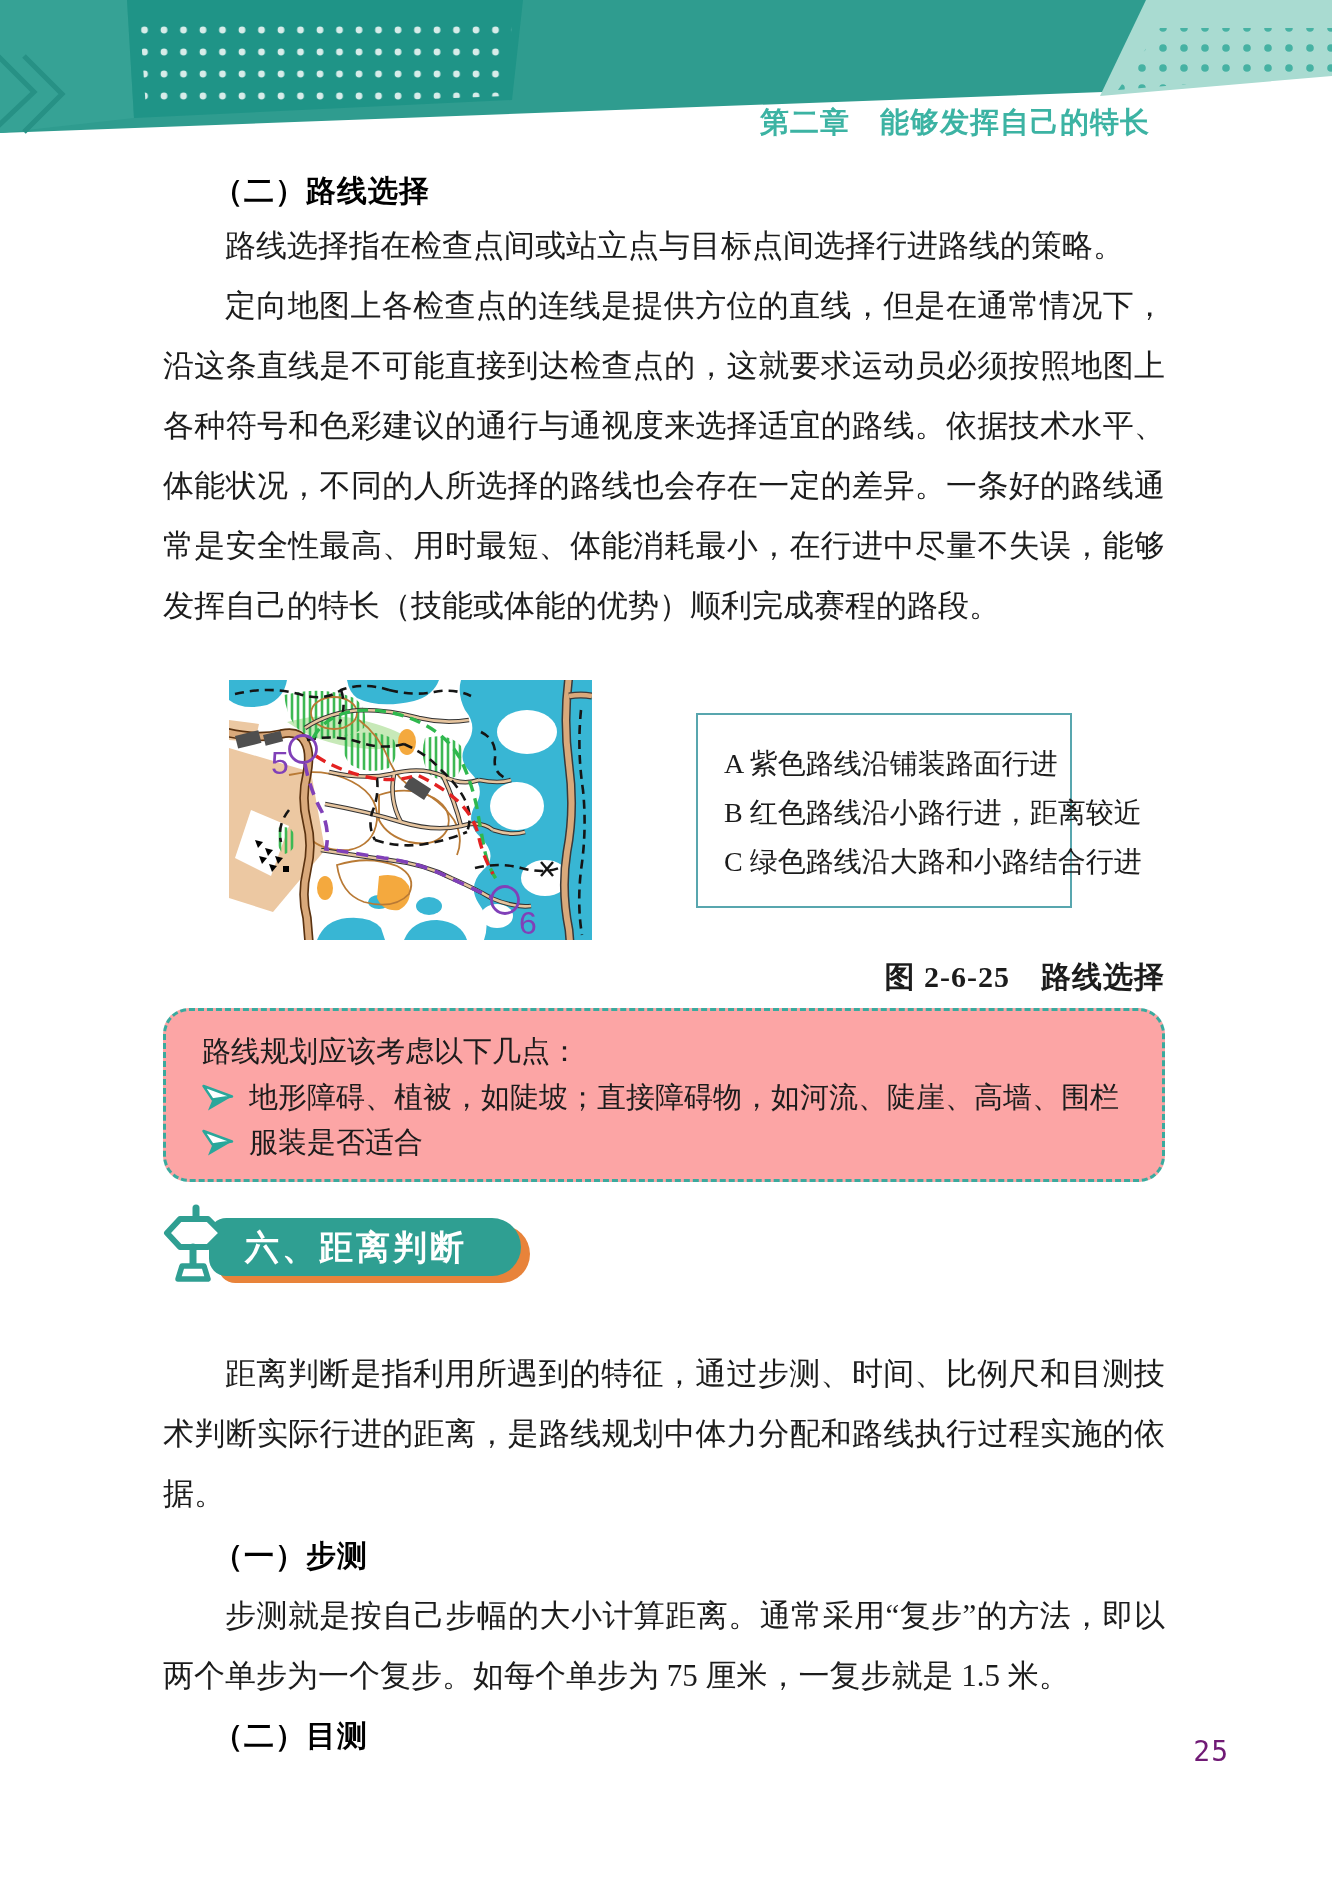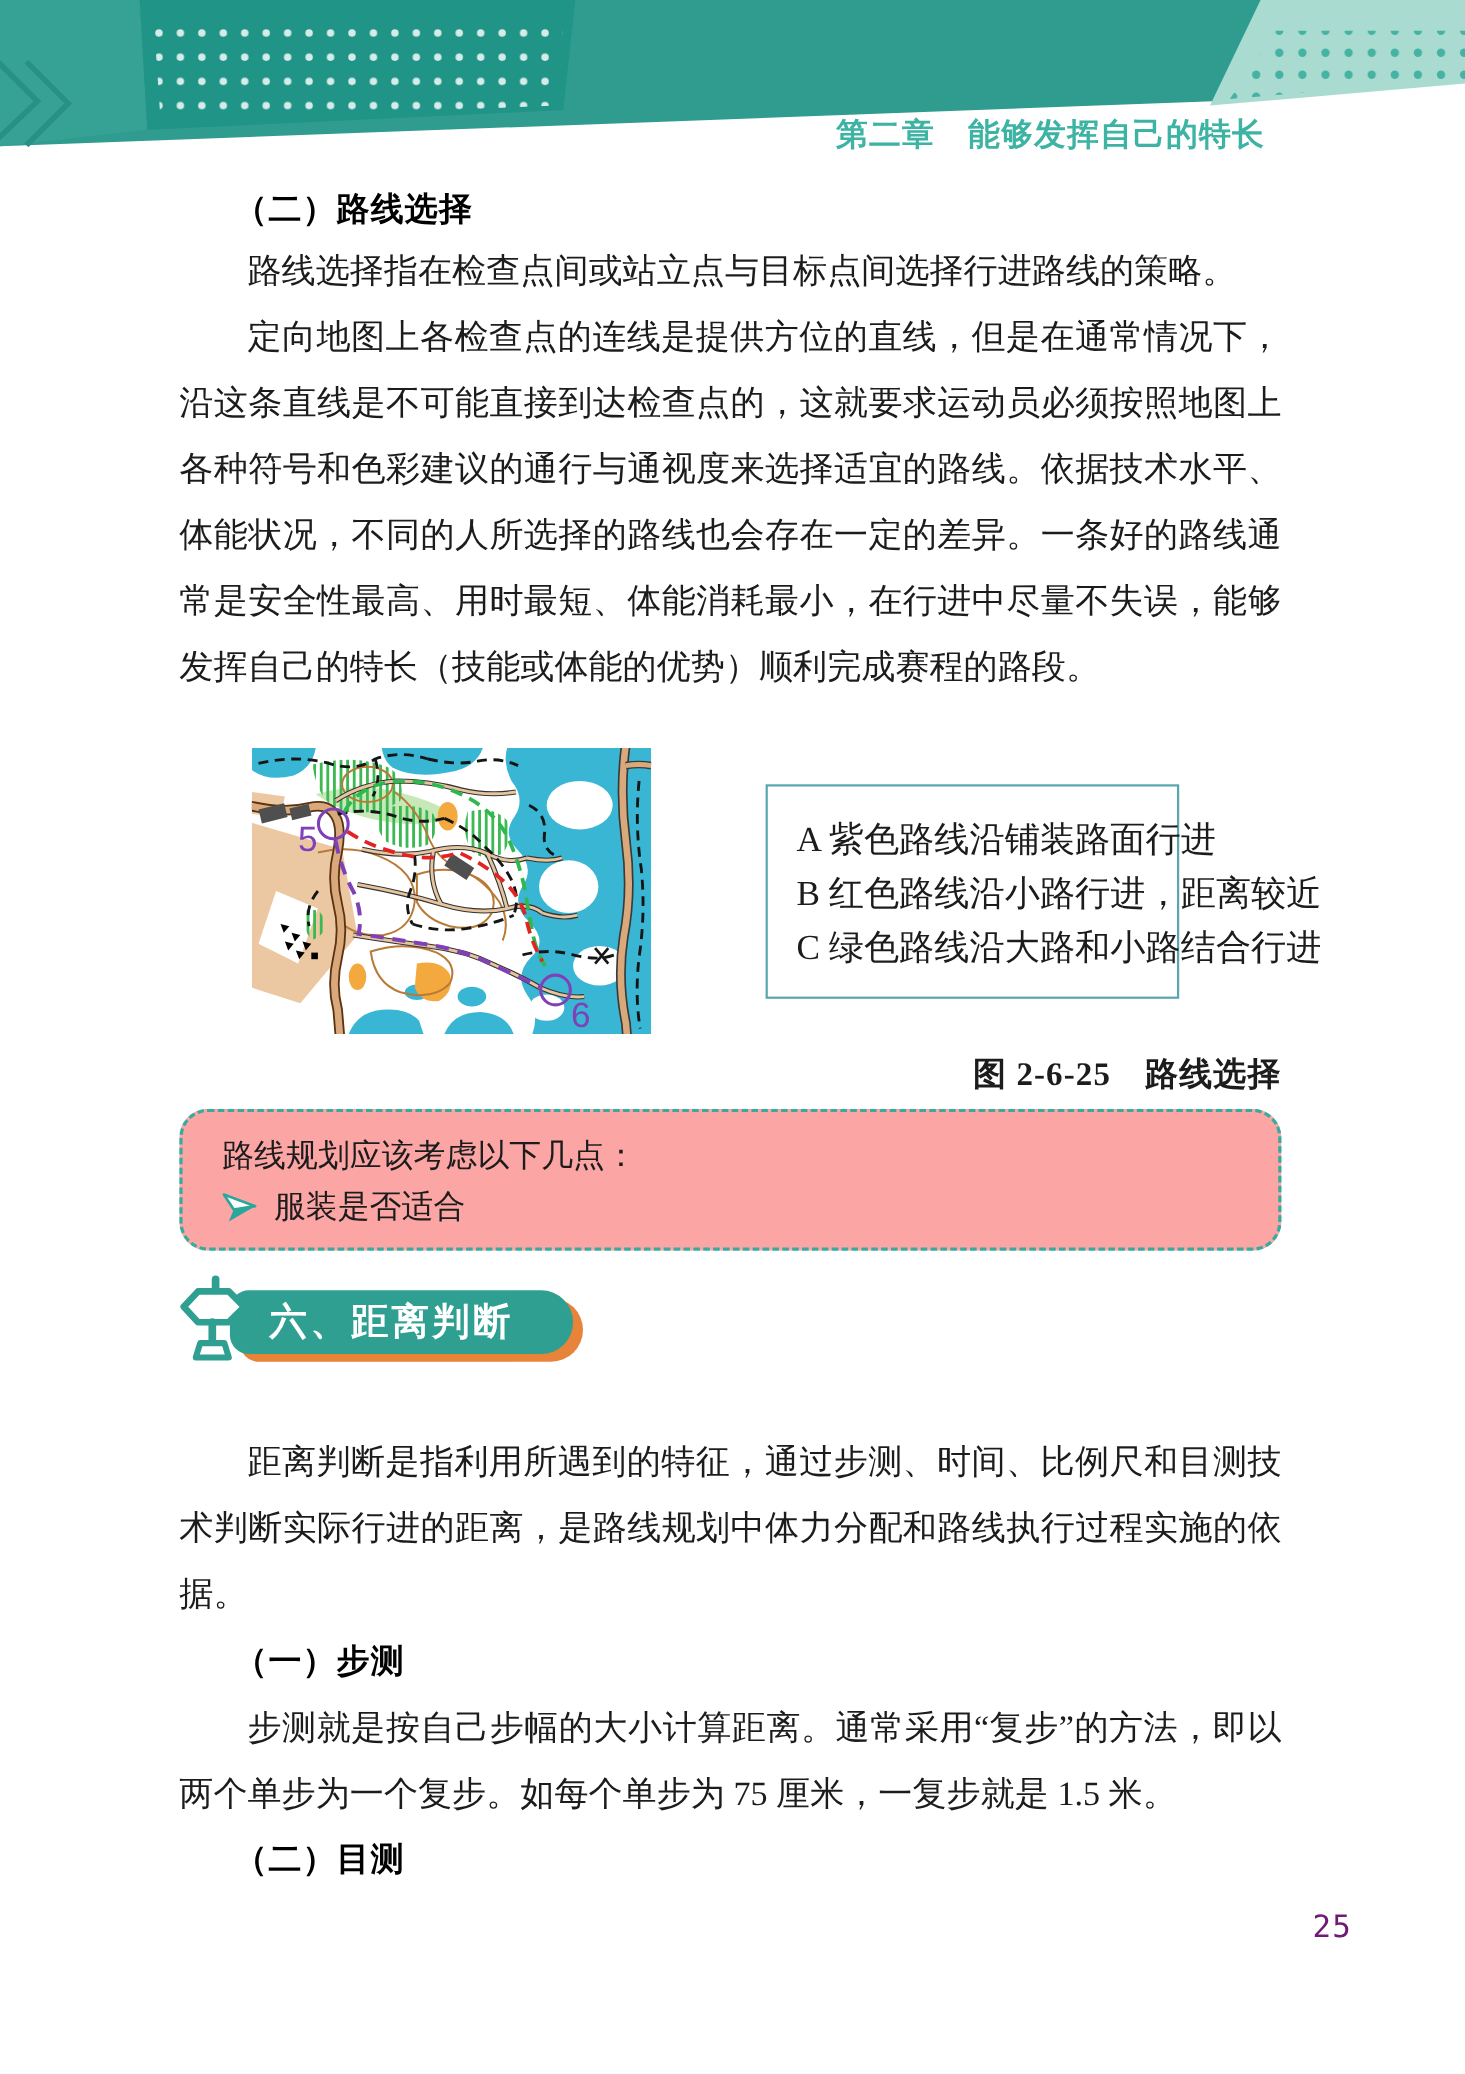--- a/index.html
+++ b/index.html
@@ -27,21 +27,21 @@
   p.body {
     font-size:31px; line-height:60px; text-align:justify; text-indent:2em;
   }
   
   .figure-row { display:flex; align-items:center; margin-top:44px; }
   .map-wrap { margin-left:66px; flex:0 0 auto; line-height:0; }
   .legend-box {
     margin-left:104px; width:376px; border:2px solid #58a6ae; background:#fff;
     padding:24px 26px 20px 26px;
   }
-  .legend-line { font-size:32px; line-height:49px; white-space:nowrap;font-family:Liberation Serif, serif; }
+  .legend-line { font-size:28px; line-height:49px; white-space:nowrap;font-family:Liberation Serif, serif; }
   .figure-caption {
     margin-top:14px; text-align:right; font-weight:bold; font-size:30px; line-height:46px;
     letter-spacing:1px;
   }
   
   .planning-box {
     margin-top:8px; border:3px dashed #3aaa9e; border-radius:26px;
     padding:16px 36px 14px 36px; background:#fca5a5;
   }
   .planning-intro { font-size:29px; line-height:48px; }
@@ -247,20 +247,29 @@
         <div class="legend-line">B 红色路线沿小路行进，距离较近</div>
         <div class="legend-line">C 绿色路线沿大路和小路结合行进</div>
       </div>
     </div>
 
     <div class="figure-caption">图 2-6-25　路线选择</div>
 
     <div class="planning-box">
       <div class="planning-intro">路线规划应该考虑以下几点：</div>
 
+      <div class="planning-item">
+        <span class="arrow">
+          <svg width="33" height="30" viewBox="0 0 33 30">
+            <path d="M1.5 3 L30 13.5 L10.5 16.5 Z" fill="#fff" stroke="#2aa79b" stroke-width="2.4" stroke-linejoin="round"></path>
+            <path d="M6 27.5 L30 13.5 L10.5 16.5 Z" fill="#2aa79b"></path>
+          </svg>
+        </span>
+        <span>地形障碍、植被，如陡坡；直接障碍物，如河流、陡崖、高墙、围栏</span>
+      </div>
 
 
 
       <div class="planning-item">
         <span class="arrow">
           <svg width="33" height="30" viewBox="0 0 33 30">
             <path d="M1.5 3 L30 13.5 L10.5 16.5 Z" fill="#fff" stroke="#2aa79b" stroke-width="2.4" stroke-linejoin="round"></path>
             <path d="M6 27.5 L30 13.5 L10.5 16.5 Z" fill="#2aa79b"></path>
           </svg>
         </span>

